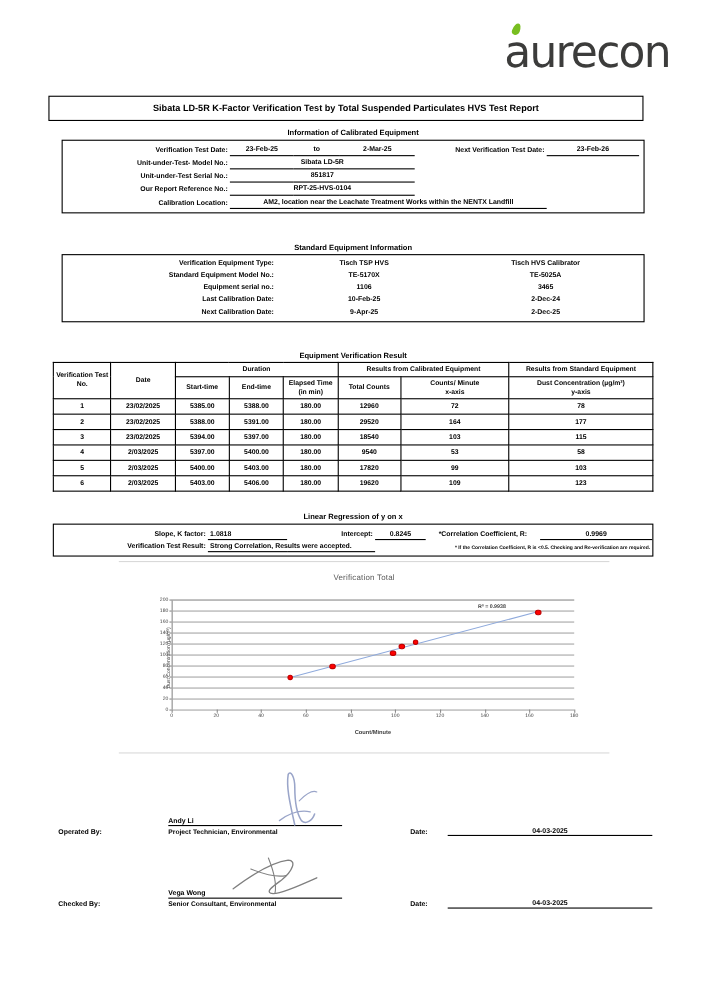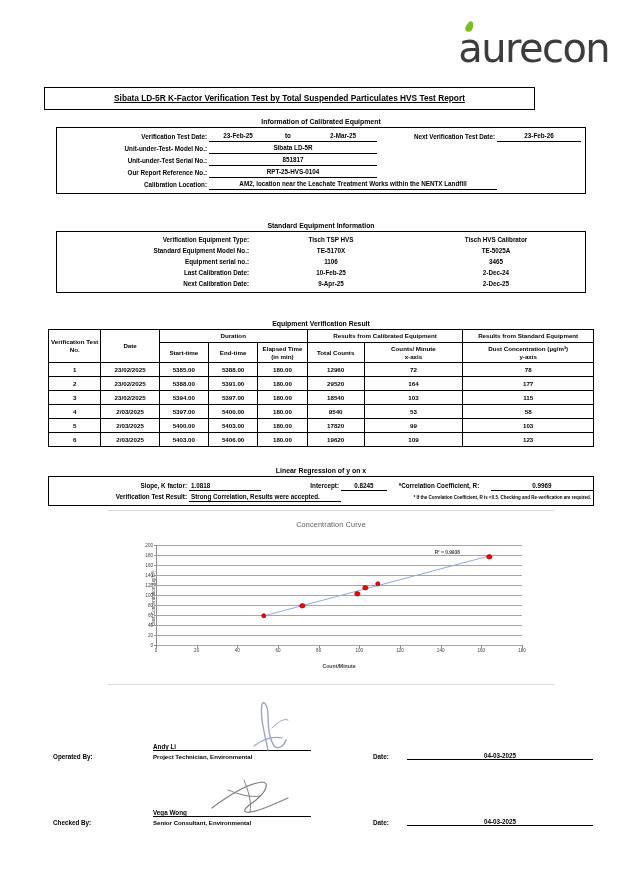--- a/index.html
+++ b/index.html
@@ -45,27 +45,26 @@
     transform: rotate(18deg);
     left: 8px;
     top: -7px;
   }
 
   
   .title-box {
     position: absolute;
     left: 44px;
     top: 87px;
-    width: 491px;
+    width: 541px;
     border: 1.3px solid #000;
     text-align: center;
     padding: 5px 4px 6px 4px;
     font-size: 8.3px;
     font-weight: bold;
-    text-decoration: underline;
   }
 
   
   .section-label {
     text-align: center;
     font-size: 6.9px;
     font-weight: bold;
     padding-bottom: 2px;
   }
 
@@ -456,21 +455,21 @@
           <td class="reg-lbl">Verification Test Result:</td>
           <td class="reg-val-left" colspan="2">Strong Correlation, Results were accepted.</td>
           <td class="footnote" colspan="3">* If the Correlation Coefficient, R is &lt;0.5. Checking and Re-verification are required.</td>
         </tr>
       </tbody>
         </table>
     </div>
   </div>
 
   <div class="chart-area">
-    <div class="chart-title">Concentration Curve</div>
+    <div class="chart-title">Verification Total</div>
 
     <div class="ylabel">Dust Concentration (µg/m³)</div>
     <div class="xlabel">Count/Minute</div>
 
     <div class="plot-wrap">
       <div class="plot-frame"></div>
       <div id="grid-layer">
           <div class="gridline" style="top: 100px;"></div>
           <div class="gridline" style="top: 90px;"></div>
           <div class="gridline" style="top: 80px;"></div>

